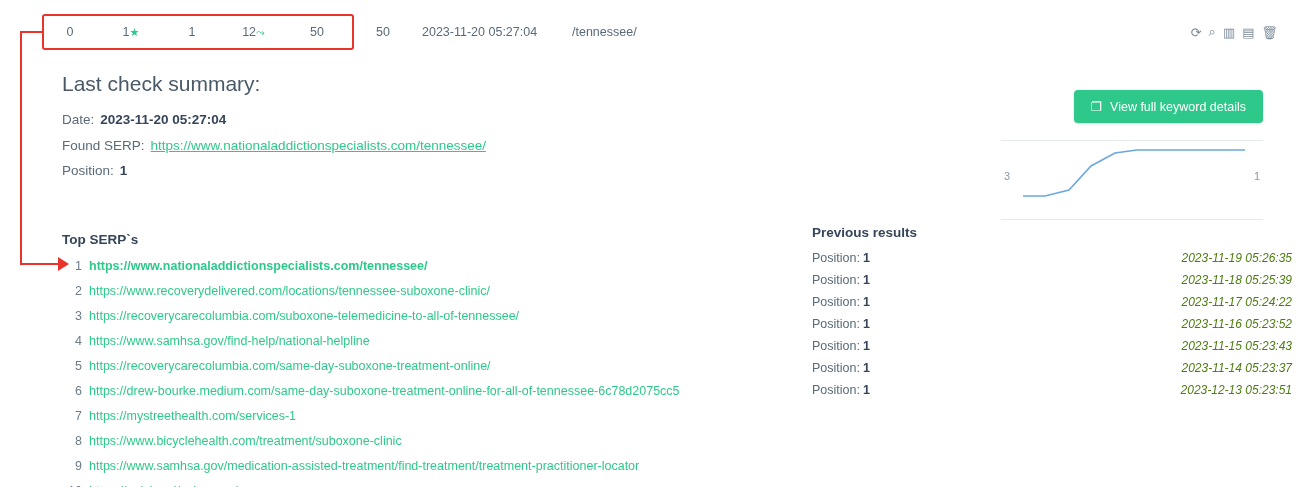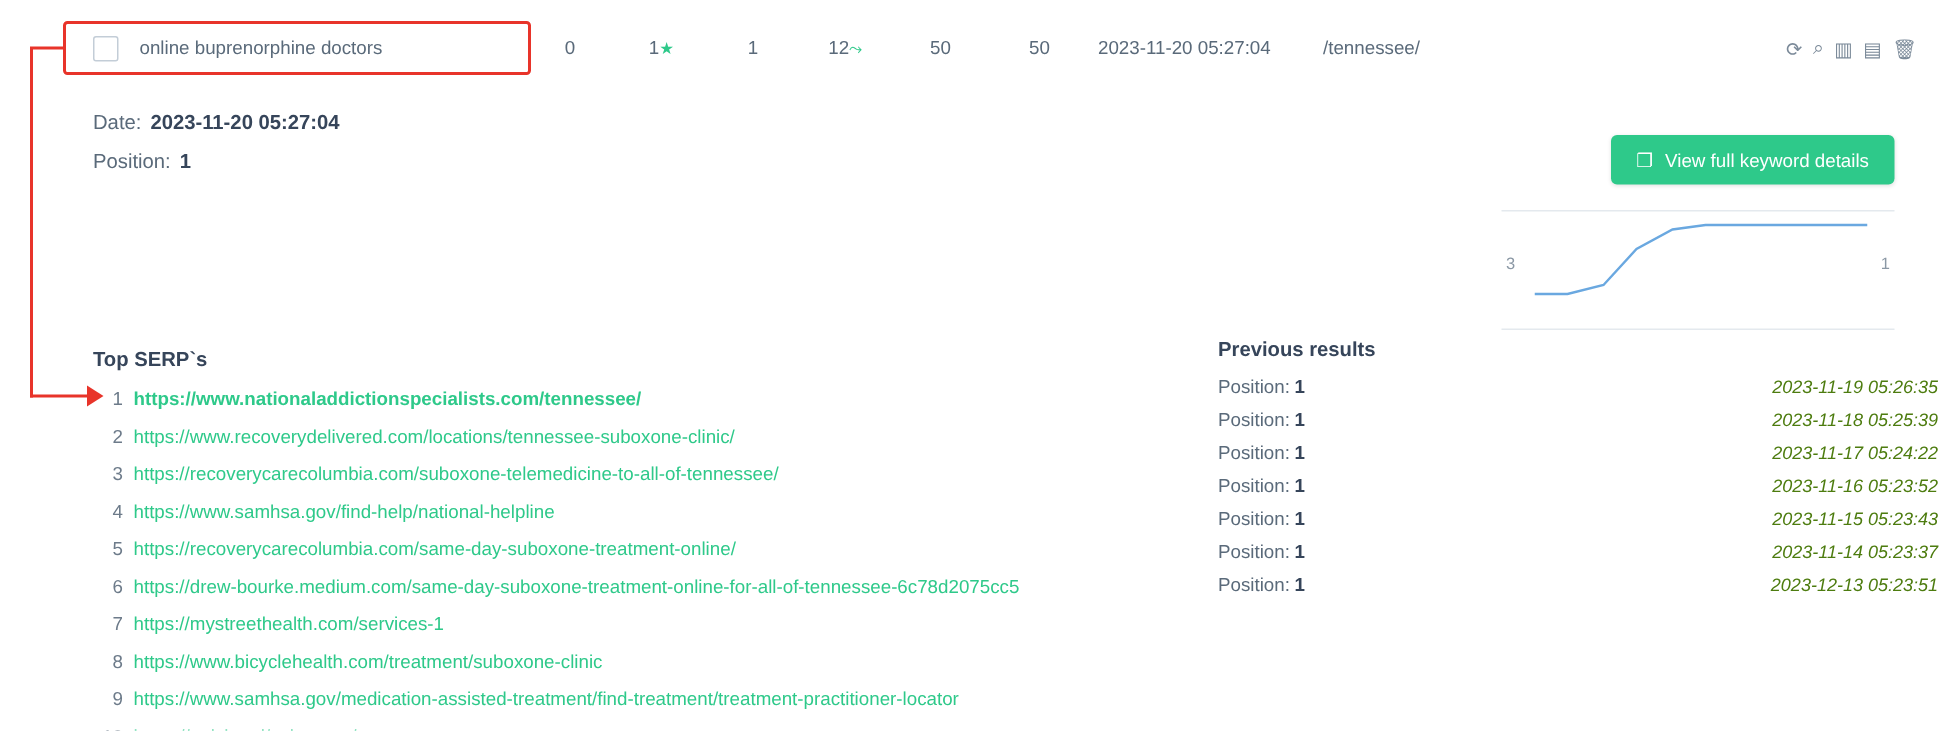--- a/index.html
+++ b/index.html
@@ -244,24 +244,20 @@
   .prev-date {
     color: #4d7c0f;
     font-style: italic;
     font-size: 12px;
   }
 </style>
 </head>
 <body>
 
 <div class="kw-row">
-  <div class="sel-box">
-    <div class="kw-checkbox"></div>
-    <div class="kw-name">online buprenorphine doctors</div>
-  </div>
   <div class="kw-cell c-0">0</div>
   <div class="kw-cell c-1">
     <span>1</span><span class="star">★</span>
   </div>
   <div class="kw-cell c-2">1</div>
   <div class="kw-cell c-3">
     <span>12</span><span class="spark">⤳</span>
   </div>
   <div class="kw-cell c-4">50</div>
   <div class="kw-cell c-5">50</div>
@@ -276,22 +272,26 @@
   </div>
 </div>
 
 <div class="anno-rect"></div>
 <div class="anno-corner"></div>
 <div class="anno-line-v"></div>
 <div class="anno-line-h"></div>
 <div class="anno-arrow"></div>
 
 <div class="summary">
+  <h2>Last check summary:</h2>
   <div class="sum-line">
     <span class="sum-label">Date:</span><span class="sum-val-dark">2023-11-20 05:27:04</span>
+  </div>
+  <div class="sum-line">
+    <span class="sum-label">Found SERP:</span><a class="sum-val-link" href="#">https://www.nationaladdictionspecialists.com/tennessee/</a>
   </div>
   <div class="sum-line">
     <span class="sum-label">Position:</span><span class="sum-val-pos">1</span>
   </div>
 </div>
 
 <button class="details-btn">
   <span>❐</span>
   <span>View full keyword details</span>
 </button>

